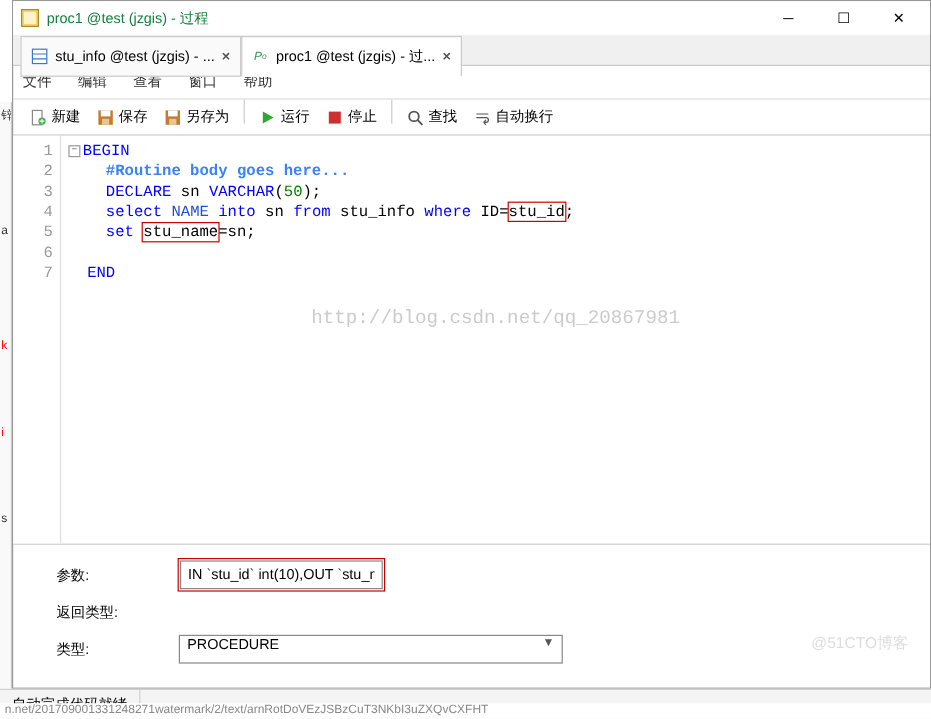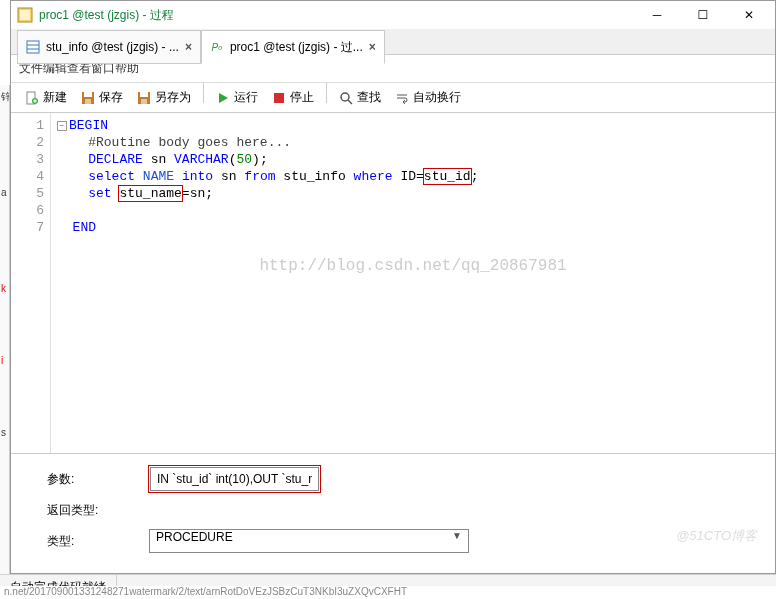--- a/index.html
+++ b/index.html
@@ -11,38 +11,38 @@
 .titlebar { display: flex; align-items: center; height: 28px; padding: 0 6px; background: #fff; gap: 6px; }
 .titlebar .icon { width: 16px; height: 16px; }
 .titlebar .title { flex: 1; color: #15803d; font-size: 12px; }
 .titlebar .wbtn { width: 40px; height: 28px; display: flex; align-items: center; justify-content: center; font-family: "Segoe UI Symbol", sans-serif; font-size: 12px; }
 .file-tabs { display: flex; height: 26px; align-items: stretch; background: #f0f0f0; border-bottom: 1px solid #cacaca; padding-left: 6px; }
 .file-tab { display: flex; align-items: center; padding: 16px 8px; gap: 6px; border: 1px solid #cacaca; background: #fff; position: relative; top: 1px; font-size: 12px; }
 .file-tab.active { border-bottom: 1px solid #fff; background: #fff; }
 .file-tab.inactive { background: #fafafa; }
 .file-tab .ico { width: 14px; height: 14px; display: inline-flex; align-items: center; justify-content: center; font-size: 10px; }
 .file-tab .close { color: #555; font-weight: bold; }
-.menubar { display: flex; height: 28px; align-items: center; padding: 0 8px; border-bottom: 1px solid #ddd; font-size: 12px; color: #333; }
+.menubar { display: flex; height: 28px; align-items: center; padding: 0 8px; gap: 22px; border-bottom: 1px solid #ddd; font-size: 12px; color: #333; }
 .toolbar { display: flex; height: 30px; padding: 0 8px; gap: 2px; border-bottom: 1px solid #ccc; font-size: 12px; }
 .tbtn { display: flex; align-items: center; gap: 4px; padding: 2px 6px; border-radius: 2px; }
 .sep { width: 1px; height: 20px; background: #ccc; margin: 0 4px; }
 .sous-tabs { display: flex; height: 26px; align-items: stretch; padding-left: 4px; border-bottom: 1px solid #cacaca; background: #fafafa; }
 .sous-tab { padding: 4px 14px; border: 1px solid #cacaca; border-bottom: none; margin-right: -1px; background: #f2f2f2; }
 .sous-tab.active { background: #fff; position: relative; }
 .editor { flex: 1; display: flex; font-family: Consolas, "Courier New", monospace; font-size: 13px; position: relative; overflow: hidden; }
 .gutter { width: 40px; border-right: 1px solid #e0e0e0; background: #fff; color: #999; text-align: right; padding: 4px 6px 0 0; line-height: 17px; }
 .code { flex: 1; padding: 4px 6px; white-space: pre; position: relative; line-height: 17px; }
 .kw { color: #0000ff; }
 .fn { color: #1d4ed8; }
-.cmt { color: #404040; }
+.cmt { color: #3b82f6; font-weight: bold; }
 .lit { color: #008000; }
 .boxed { outline: 1px solid #c00; }
 .fold { display: inline-block; width: 10px; height: 10px; border: 1px solid #999; font-size: 8px; line-height: 8px; text-align: center; color: #555; margin-right: 2px; vertical-align: middle; }
 .watermark { position: absolute; left: 50%; top: 45%; transform: translate(-50%, -50%); color: #ccc; font-family: "Courier New", monospace; font-size: 16px; }
-.branding { position: absolute; right: 18px; bottom: 28px; color: #ddd; font-style: italic; font-size: 13px; }
+.branding { position: absolute; right: 18px; bottom: 28px; color: #ddd; font-size: 13px; }
 .form-area { border-top: 1px solid #ccc; padding: 12px 18px 10px 18px; }
 .form-row { display: flex; align-items: center; margin-bottom: 10px; }
 .form-label { width: 120px; padding-left: 18px; font-size: 12px; }
 .form-input { flex: 0 0 320px; height: 24px; border: 1px solid #888; padding: 2px 6px; font-size: 12px; }
 .boxed-red { outline: 1px solid #c00; padding: 1px; }
 .select-wrap { flex: 0 0 320px; height: 24px; border: 1px solid #888; display: flex; align-items: flex-start; justify-content: space-between; padding: 0 6px; background: #fff; }
 .chev { font-size: 10px; color: #555; }
 .statusbar { position: absolute; left: 0; right: 0; bottom: 0; height: 25px; background: #f4f4f4; display: flex; align-items: center; border-top: 1px solid #d0d0d0; }
 .statusbar .cell { padding: 0 10px; border-right: 1px solid #d0d0d0; height: 100%; display: flex; align-items: center; font-size: 12px; }
 .garble { position: absolute; left: 0; right: 0; bottom: -1px; height: 14px; font-size: 10px; color: #888; white-space: nowrap; overflow: hidden; background: #fff; padding-left: 4px; }

